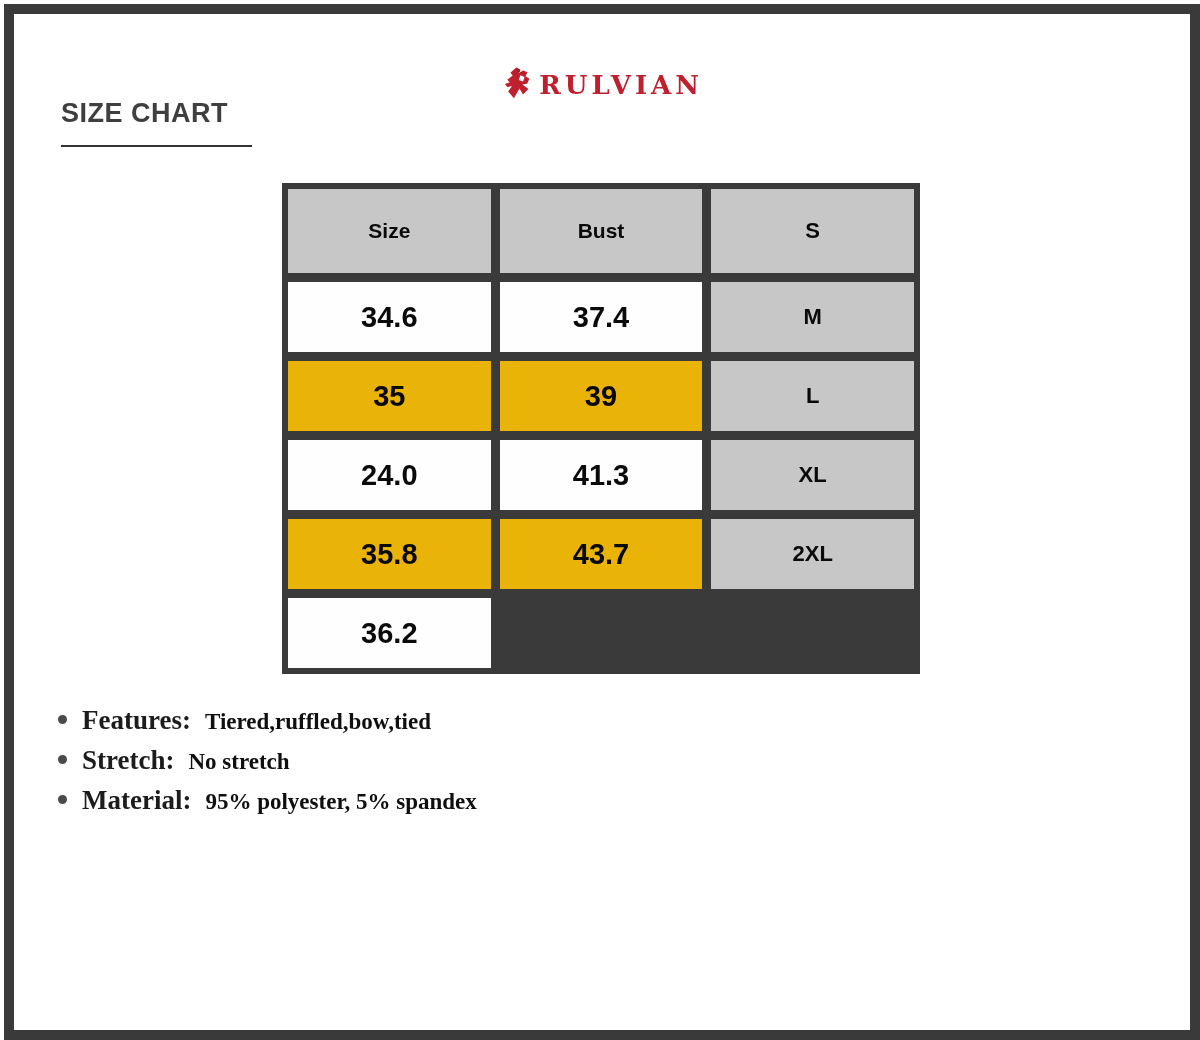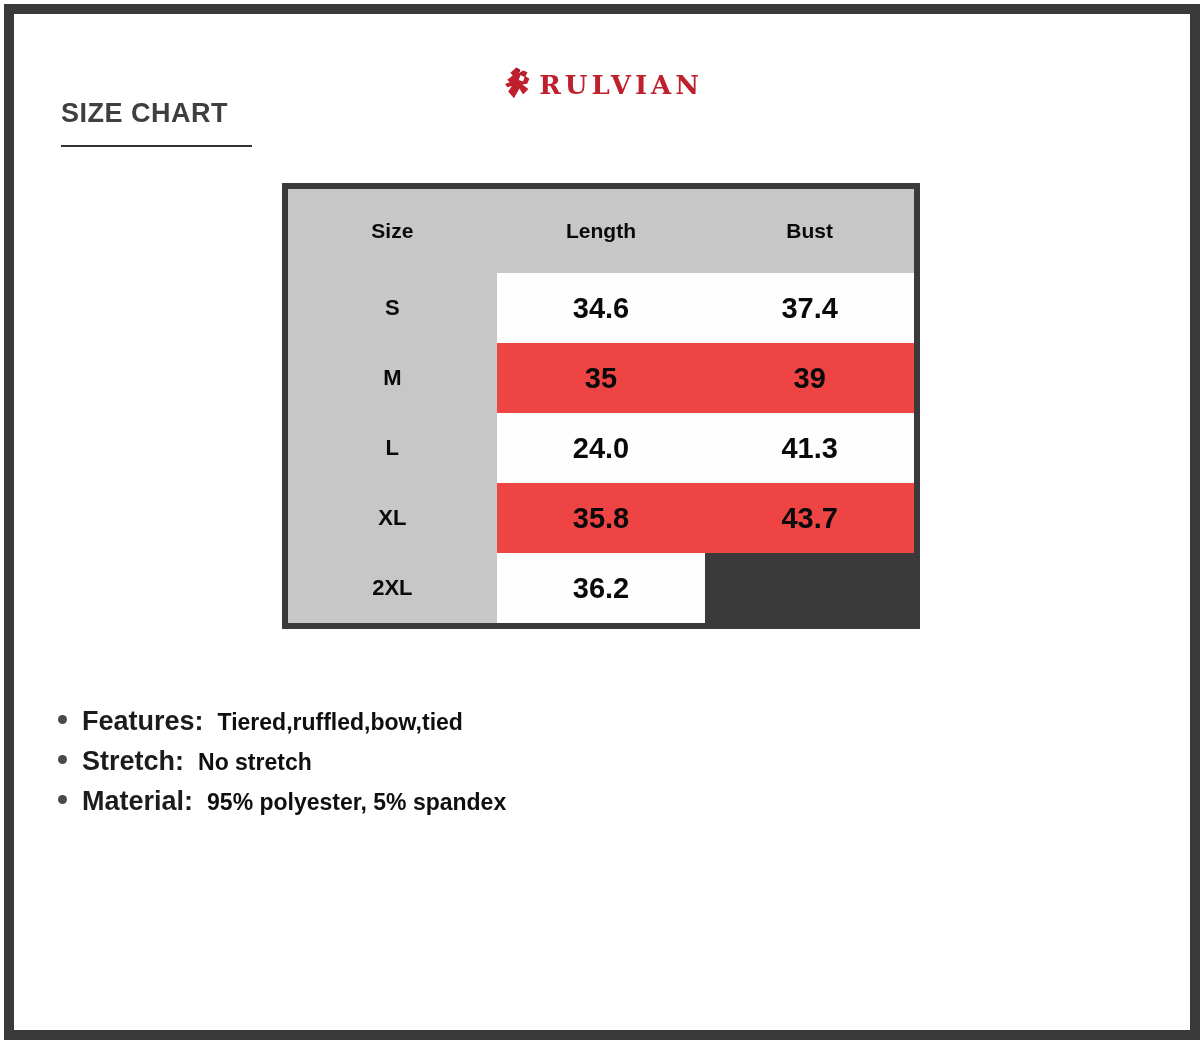--- a/index.html
+++ b/index.html
@@ -28,33 +28,33 @@
   .wordmark{
     font-family:"DejaVu Serif",serif;font-weight:700;font-size:26px;
     letter-spacing:4px;color:#bf202e;margin-top:3px;padding-left:4px;
     white-space:nowrap;
   }
   
   .size-table{
     position:absolute;left:282px;top:183px;width:638px;
     background:#3a3a3a;box-sizing:border-box;padding:6px;
     display:grid;grid-template-columns:repeat(3,1fr);
-    grid-template-rows:84px repeat(5,70px);text-align:right;
+    grid-template-rows:84px repeat(5,70px);gap:9px;text-align:right;
   }
   .cell{
     display:flex;align-items:center;justify-content:center;
     font-weight:bold;color:#0a0a0a;
   }
   .cell.head{background:#c7c7c7;font-size:21px;}
   .cell.size{background:#c7c7c7;font-size:22px;}
   .cell.val{background:#fefefe;font-size:29px;}
-  .cell.val.alt{background:#ef4444;}
+  .cell.val.alt{background:#eab308;}
   
   .details{
-    position:absolute;left:58px;top:702px;margin:0;padding:0;list-style:none;
+    position:absolute;left:58px;top:702px;margin:0;padding:0;list-style:none;font-family:Liberation Serif, serif;
   }
   .detail-item{display:flex;align-items:baseline;height:40px;}
   .dot{
     width:9px;height:9px;border-radius:50%;background:#4a4a4a;
     margin-right:15px;flex:0 0 auto;align-self:center;margin-top:-6px;
   }
   .detail-label{font-size:27px;font-weight:bold;color:#1c1c1c;margin-right:14px;white-space:nowrap;}
   .detail-value{font-size:23px;font-weight:bold;color:#0f0f0f;white-space:nowrap;margin-top:7px;}
 </style>
 </head>
@@ -72,21 +72,20 @@
     <path fill="#bf202e" fill-rule="evenodd" d="M41 2 L54 10 L48 21 L63 11 L76 17 L70 29 L82 37 L75 52 L60 55 L79 69 L62 86 L51 67 L34 97 L16 76 L28 59 L14 63 L6 53 L21 48 L13 40 L30 27 L23 18 Z
          M54 26 L67 31 L62 45 L49 41 Z"></path>
     <polygon points="41,2 54,10 48,21" fill="#9e1a26"></polygon>
     <polygon points="48,21 63,11 58,23" fill="#a81c29"></polygon>
   </svg>
   <div class="wordmark">RULVIAN</div>
 </div>
 
 <div class="size-table">
   <div class="cell head">Size</div>
-  <div class="cell head">Length</div>
   <div class="cell head">Bust</div>
 
   <div class="cell size">S</div>
   <div class="cell val">34.6</div>
   <div class="cell val">37.4</div>
 
   <div class="cell size">M</div>
   <div class="cell val alt">35</div>
   <div class="cell val alt">39</div>
 

